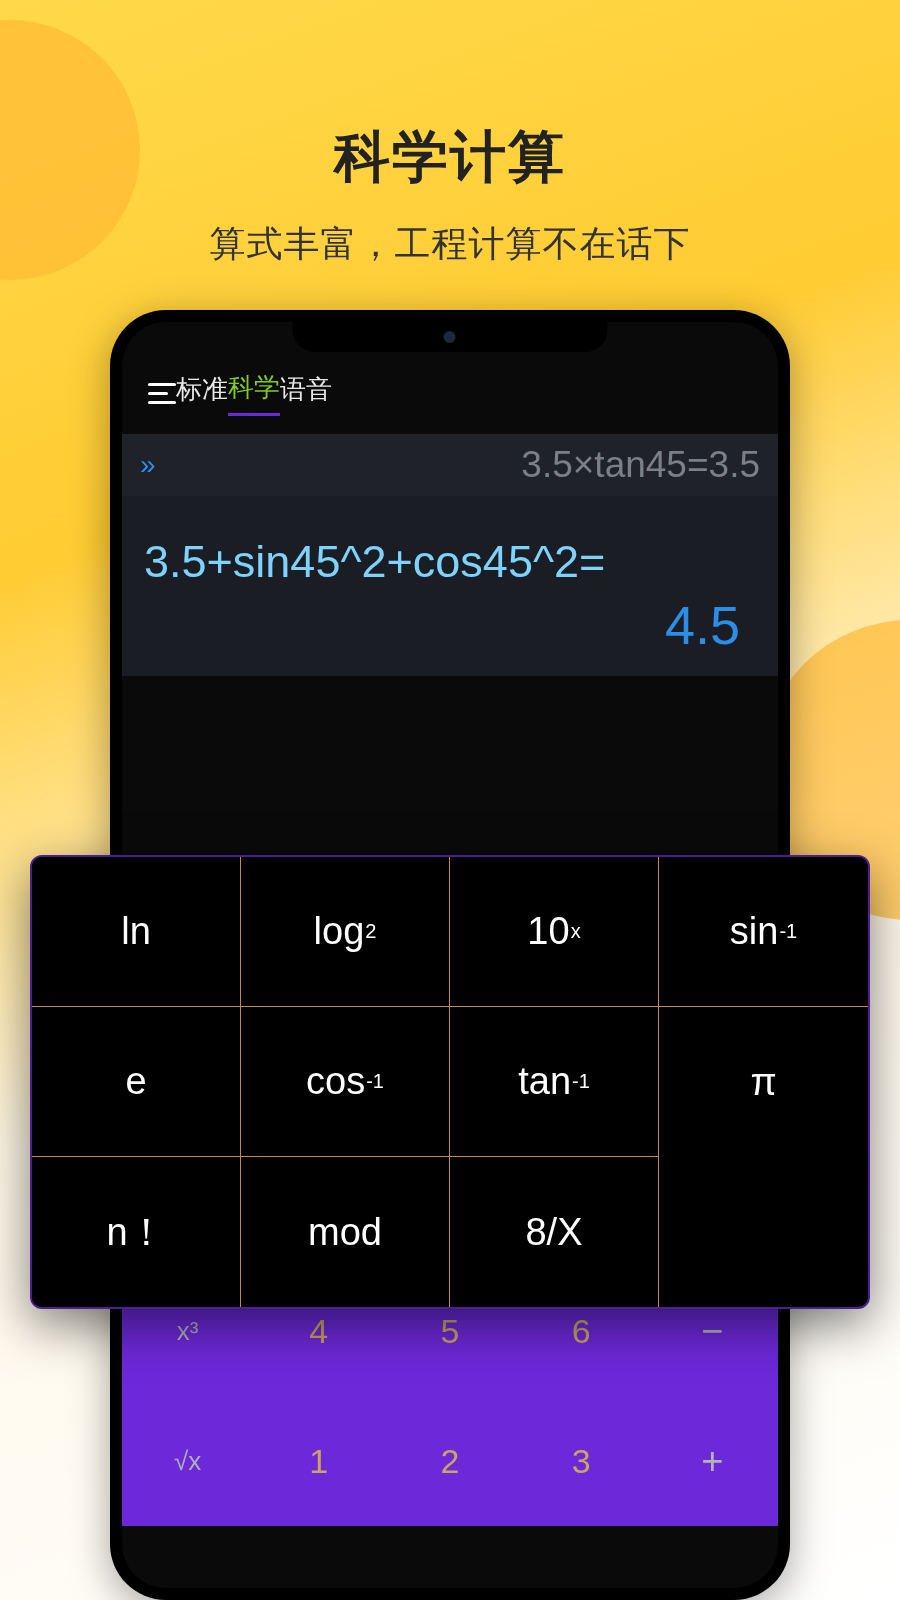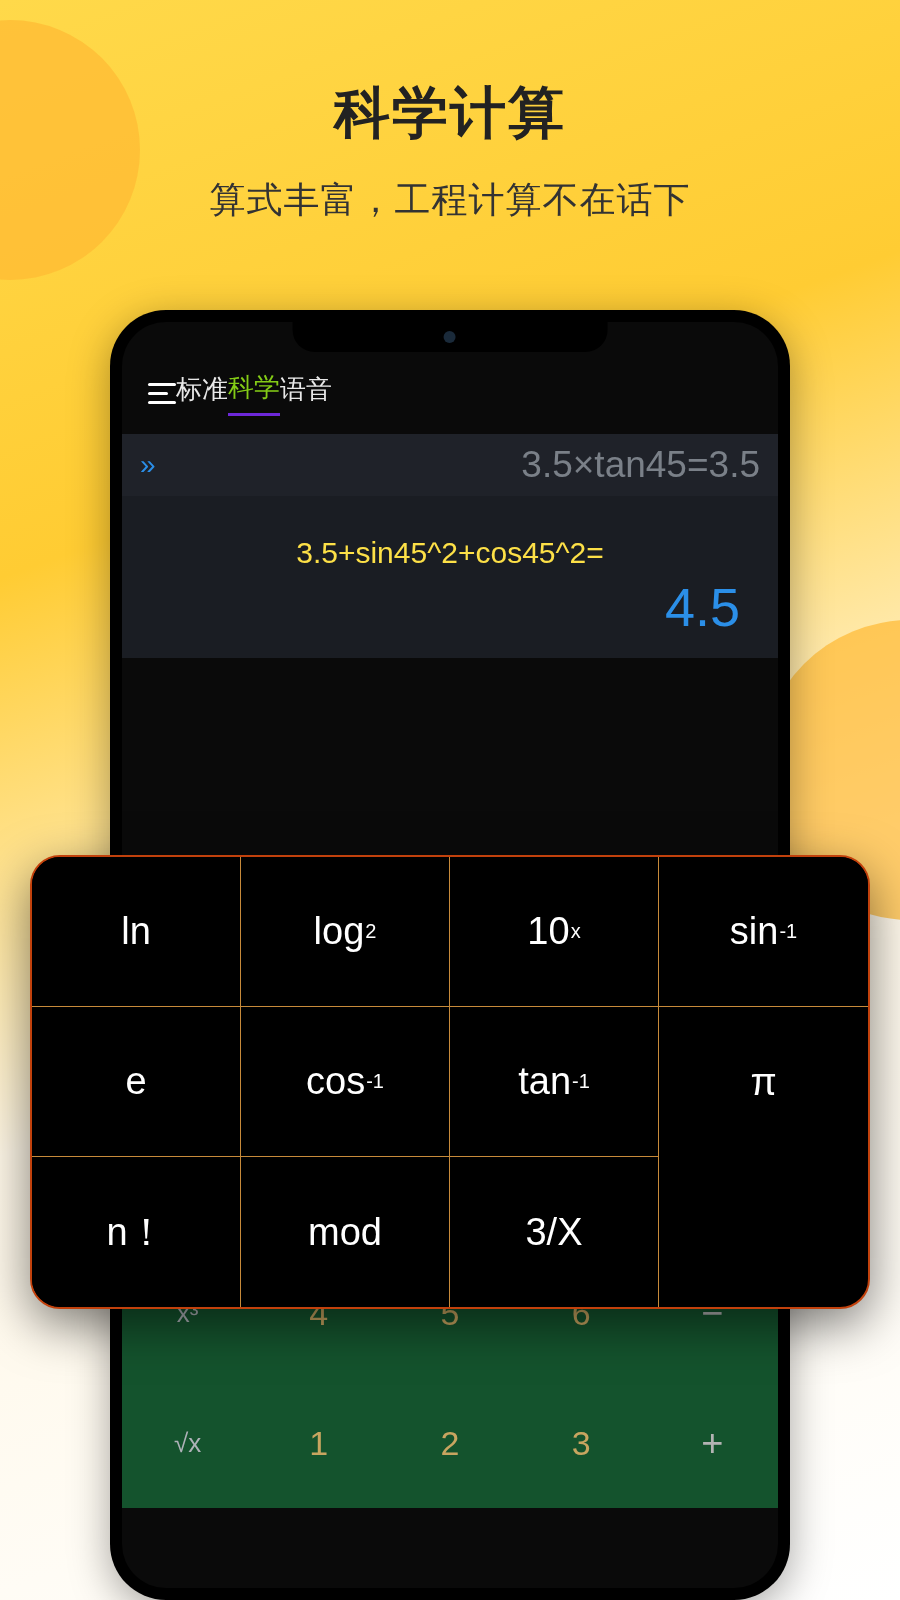--- a/index.html
+++ b/index.html
@@ -22,21 +22,21 @@
 .bg-circle-2 {
   position: absolute;
   width: 300px; height: 300px;
   border-radius: 50%;
   background: #ffb933;
   right: -160px; top: 620px;
   opacity: 0.7;
 }
 .header {
   text-align: center;
-  padding-top: 76px;
+  padding-top: 120px;
 }
 .title {
   font-size: 56px;
   font-weight: 800;
   color: #222;
   letter-spacing: 2px;
 }
 .subtitle {
   font-size: 36px;
   color: #333;
@@ -126,58 +126,58 @@
   margin-right: 10px;
   letter-spacing: -8px;
 }
 .history-text {
   flex: 1;
   text-align: right;
   color: #7a8088;
   font-size: 37px;
 }
 .expr {
-  color: #fde047;
-  font-size: 30px;
-  text-align: center;
+  color: #7dd3fc;
+  font-size: 45px;
+  text-align: left;
   padding: 40px 22px 6px;
 }
 .result {
   color: #2b8fe8;
   font-size: 54px;
   text-align: right;
   padding: 0 38px 20px;
   font-weight: 500;
 }
 .keypad-std {
   display: grid;
   grid-template-columns: repeat(5, 1fr);
-  background: #14532d;
+  background: #6d28d9;
 }
 .key-std {
   height: 130px;
   display: flex;
   align-items: center;
   justify-content: center;
   font-size: 34px;
   color: #c8a560;
   border: none;
   background: transparent;
   cursor: pointer;
 }
 .key-std.fn { color: #aeb2b8; font-size: 26px; }
 .key-std.op { color: #b3b3b3; font-size: 38px; }
 .overlay-keypad {
   position: absolute;
   left: 30px;
   top: 855px;
   width: 840px;
   background: #000;
-  border-radius: 30px;
-  border: 2px solid #c2410c;
+  border-radius: 12px;
+  border: 2px solid #4c1d95;
   box-shadow: 0 16px 50px rgba(0,0,0,0.5);
   display: grid;
   grid-template-columns: repeat(4, 1fr);
   overflow: hidden;
 }
 .okey {
   height: 150px;
   display: flex;
   align-items: center;
   justify-content: center;
@@ -286,15 +286,15 @@
   <div class="okey">
       <span>π</span>
     </div>
   <div class="okey">
       <span>n！</span>
     </div>
   <div class="okey">
       <span>mod</span>
     </div>
   <div class="okey">
-      <span>3/X</span>
+      <span>8/X</span>
     </div>
 </div>
 
 </body></html>

